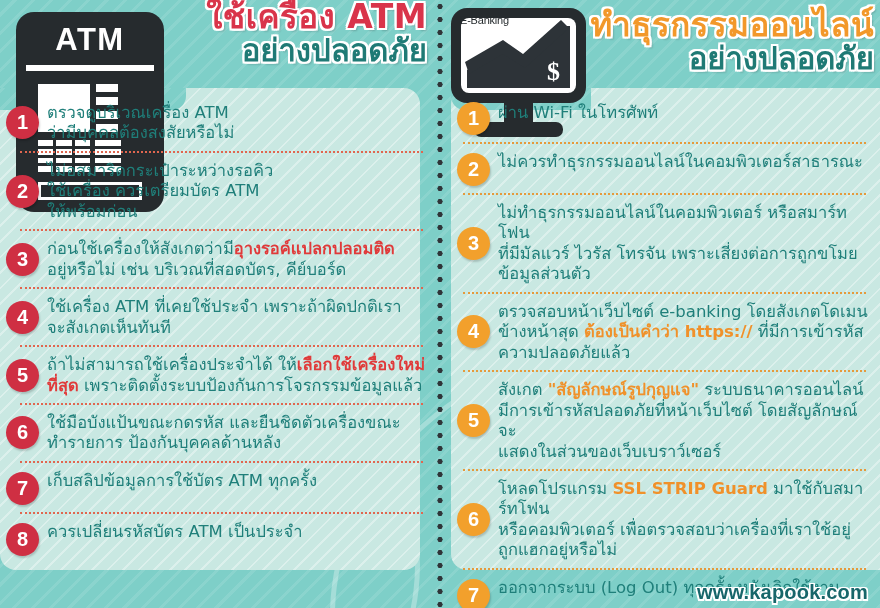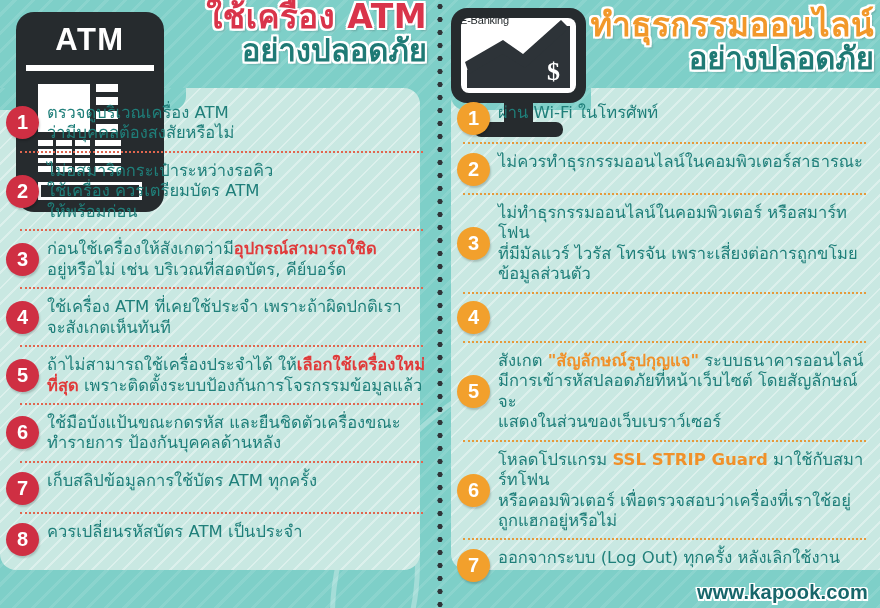--- a/index.html
+++ b/index.html
@@ -382,21 +382,21 @@
           <div class="tip-text">
             <div><span>ไม่อสมาริดกระเป๋าระหว่างรอคิว</span></div>
             <div><span>ใช้เครื่อง ควรเตรียมบัตร ATM</span></div>
             <div><span>ให้พร้อมก่อน</span></div>
           </div>
         </div>
         <div class="tip-sep"></div>
         <div class="tip center">
           <div class="badge">3</div>
           <div class="tip-text">
-            <div><span>ก่อนใช้เครื่องให้สังเกตว่ามี</span><span class="hl-red">อุปกรณ์สามารถใชิด</span></div>
+            <div><span>ก่อนใช้เครื่องให้สังเกตว่ามี</span><span class="hl-red">อุางรอค์แปลกปลอมติด</span></div>
             <div><span>อยู่หรือไม่ เช่น บริเวณที่สอดบัตร, คีย์บอร์ด</span></div>
           </div>
         </div>
         <div class="tip-sep"></div>
         <div class="tip center">
           <div class="badge">4</div>
           <div class="tip-text">
             <div><span>ใช้เครื่อง ATM ที่เคยใช้ประจำ เพราะถ้าผิดปกติเรา</span></div>
             <div><span>จะสังเกตเห็นทันที</span></div>
           </div>
@@ -480,20 +480,25 @@
           <div class="badge">3</div>
           <div class="tip-text">
             <div><span>ไม่ทำธุรกรรมออนไลน์ในคอมพิวเตอร์ หรือสมาร์ทโฟน</span></div>
             <div><span>ที่มีมัลแวร์ ไวรัส โทรจัน เพราะเสี่ยงต่อการถูกขโมย</span></div>
             <div><span>ข้อมูลส่วนตัว</span></div>
           </div>
         </div>
         <div class="tip-sep"></div>
         <div class="tip center">
           <div class="badge">4</div>
+          <div class="tip-text">
+            <div><span>ตรวจสอบหน้าเว็บไซต์ e-banking โดยสังเกตโดเมน</span></div>
+            <div><span>ข้างหน้าสุด </span><span class="hl-orange">ต้องเป็นคำว่า https://</span><span> ที่มีการเข้ารหัส</span></div>
+            <div><span>ความปลอดภัยแล้ว</span></div>
+          </div>
         </div>
         <div class="tip-sep"></div>
         <div class="tip center">
           <div class="badge">5</div>
           <div class="tip-text">
             <div><span>สังเกต </span><span class="hl-orange">"สัญลักษณ์รูปกุญแจ"</span><span> ระบบธนาคารออนไลน์</span></div>
             <div><span>มีการเข้ารหัสปลอดภัยที่หน้าเว็บไซต์ โดยสัญลักษณ์จะ</span></div>
             <div><span>แสดงในส่วนของเว็บเบราว์เซอร์</span></div>
           </div>
         </div>

